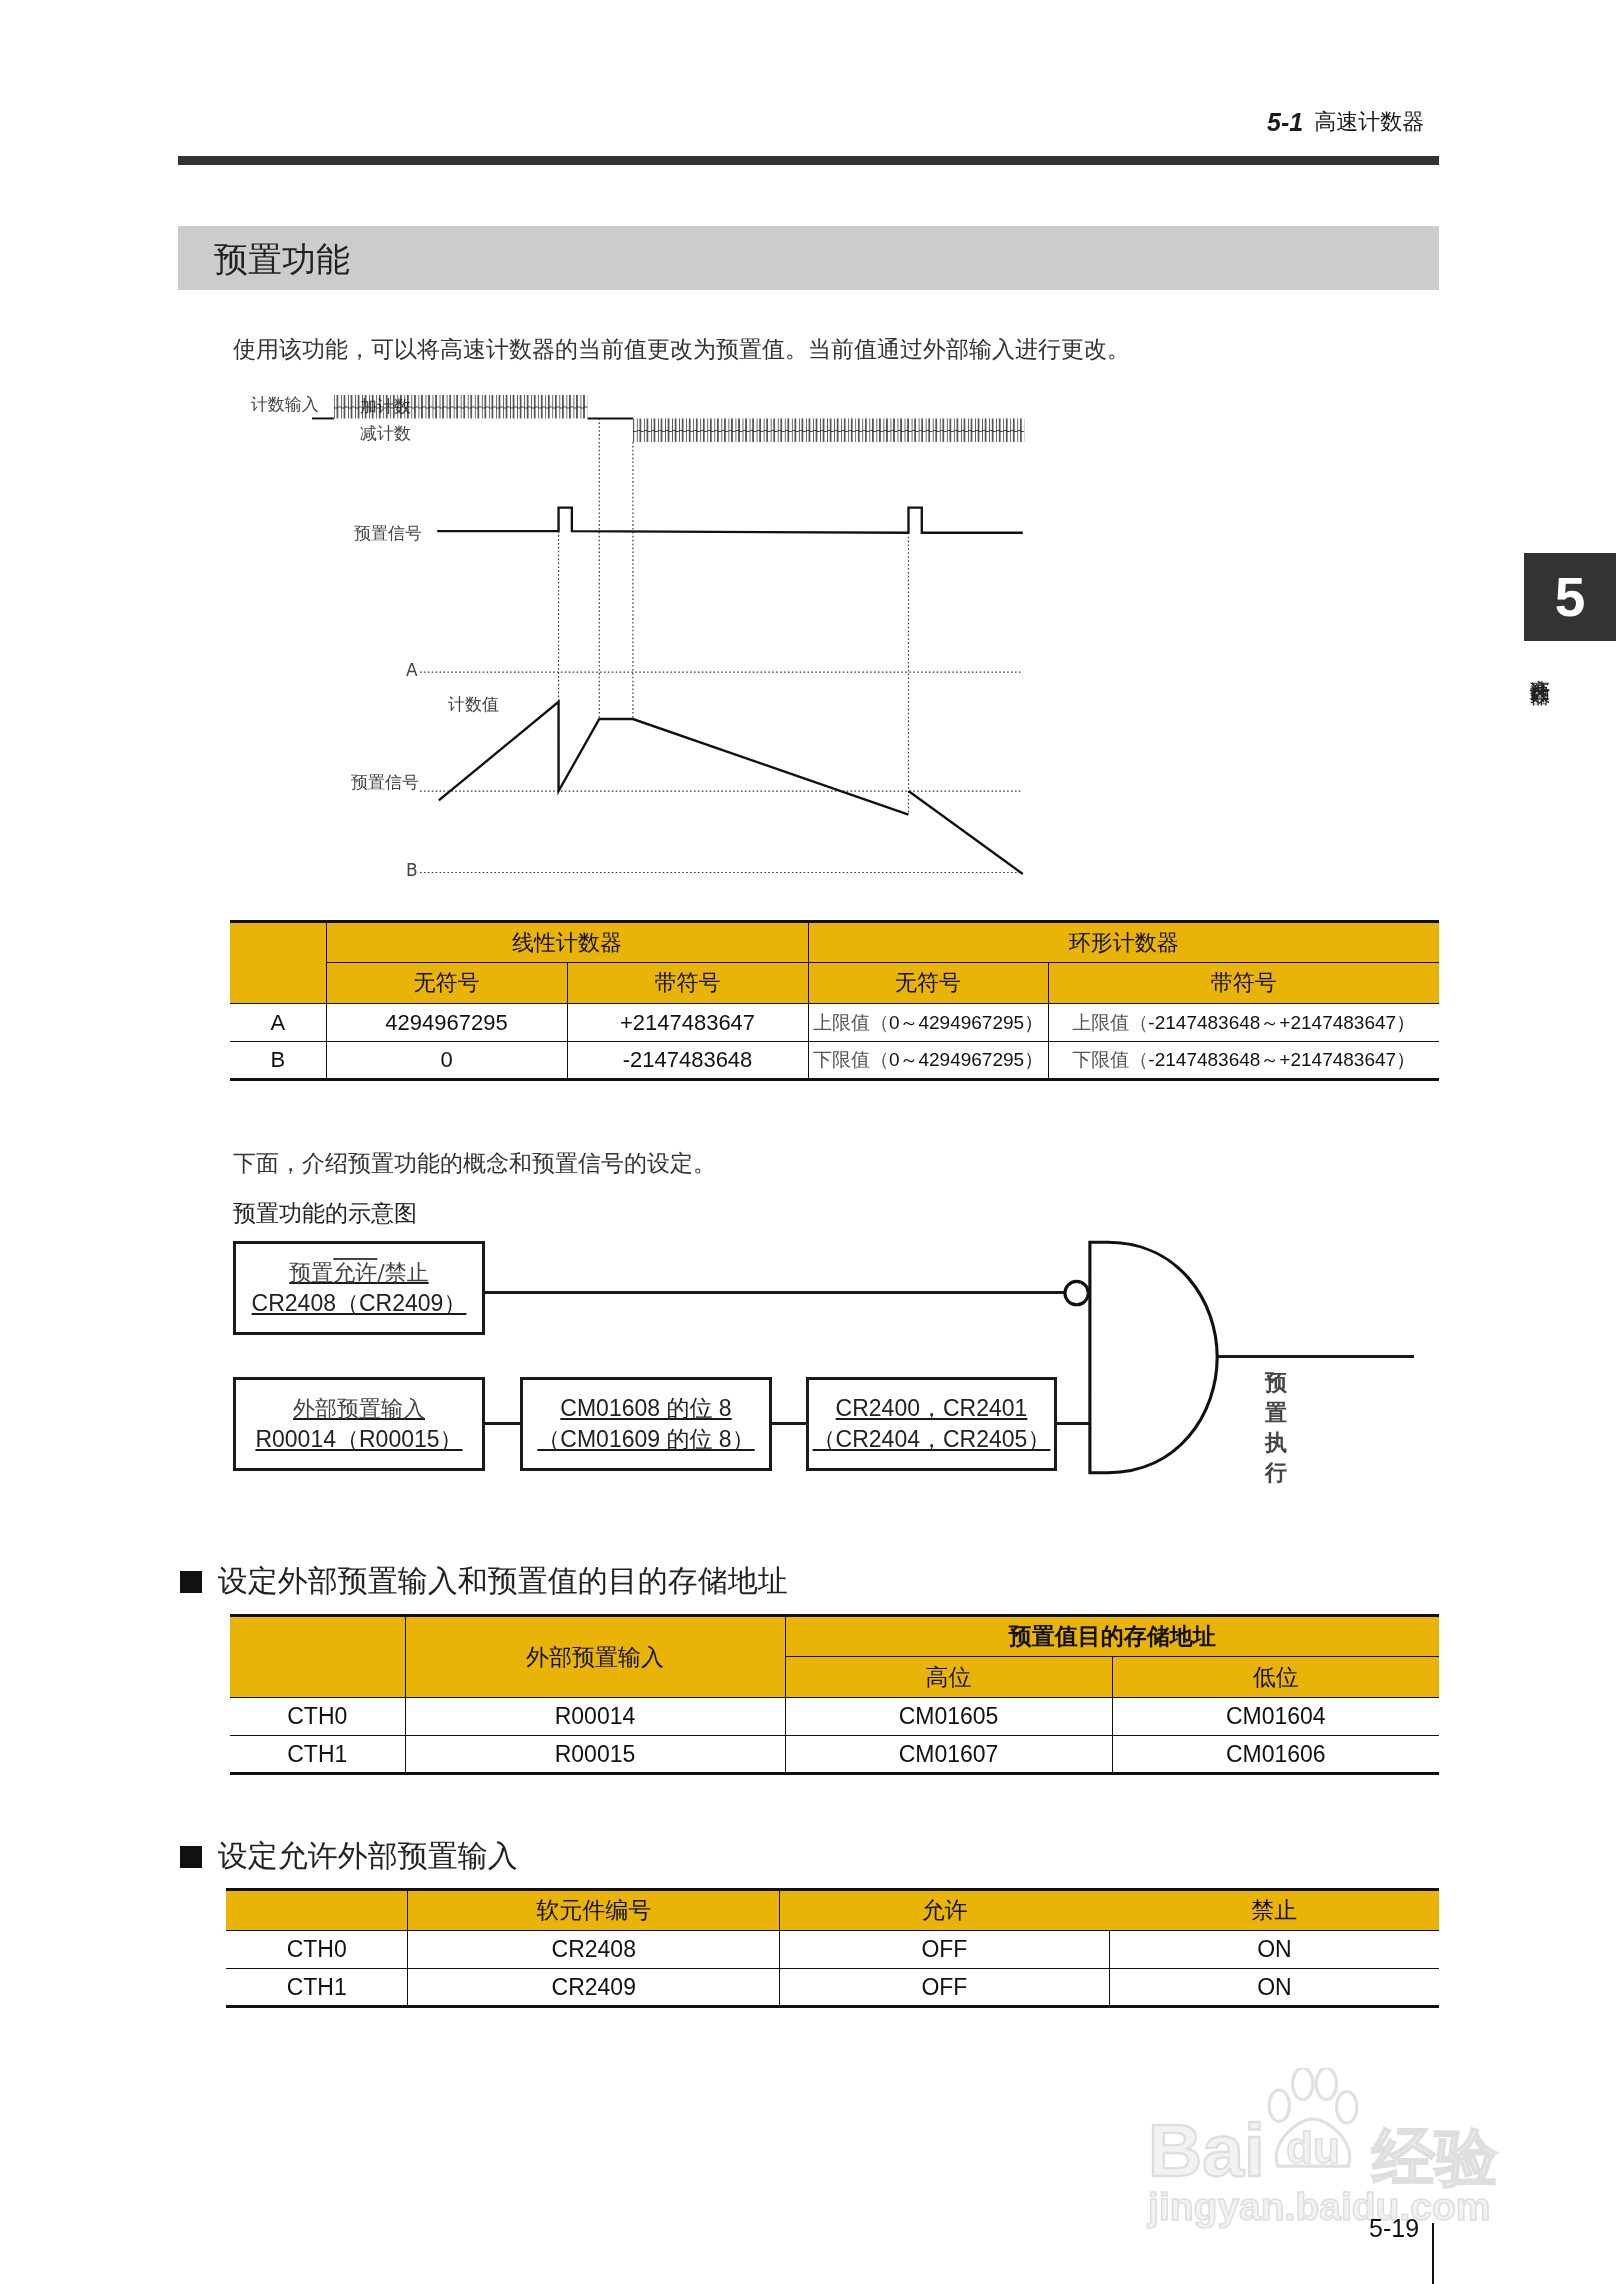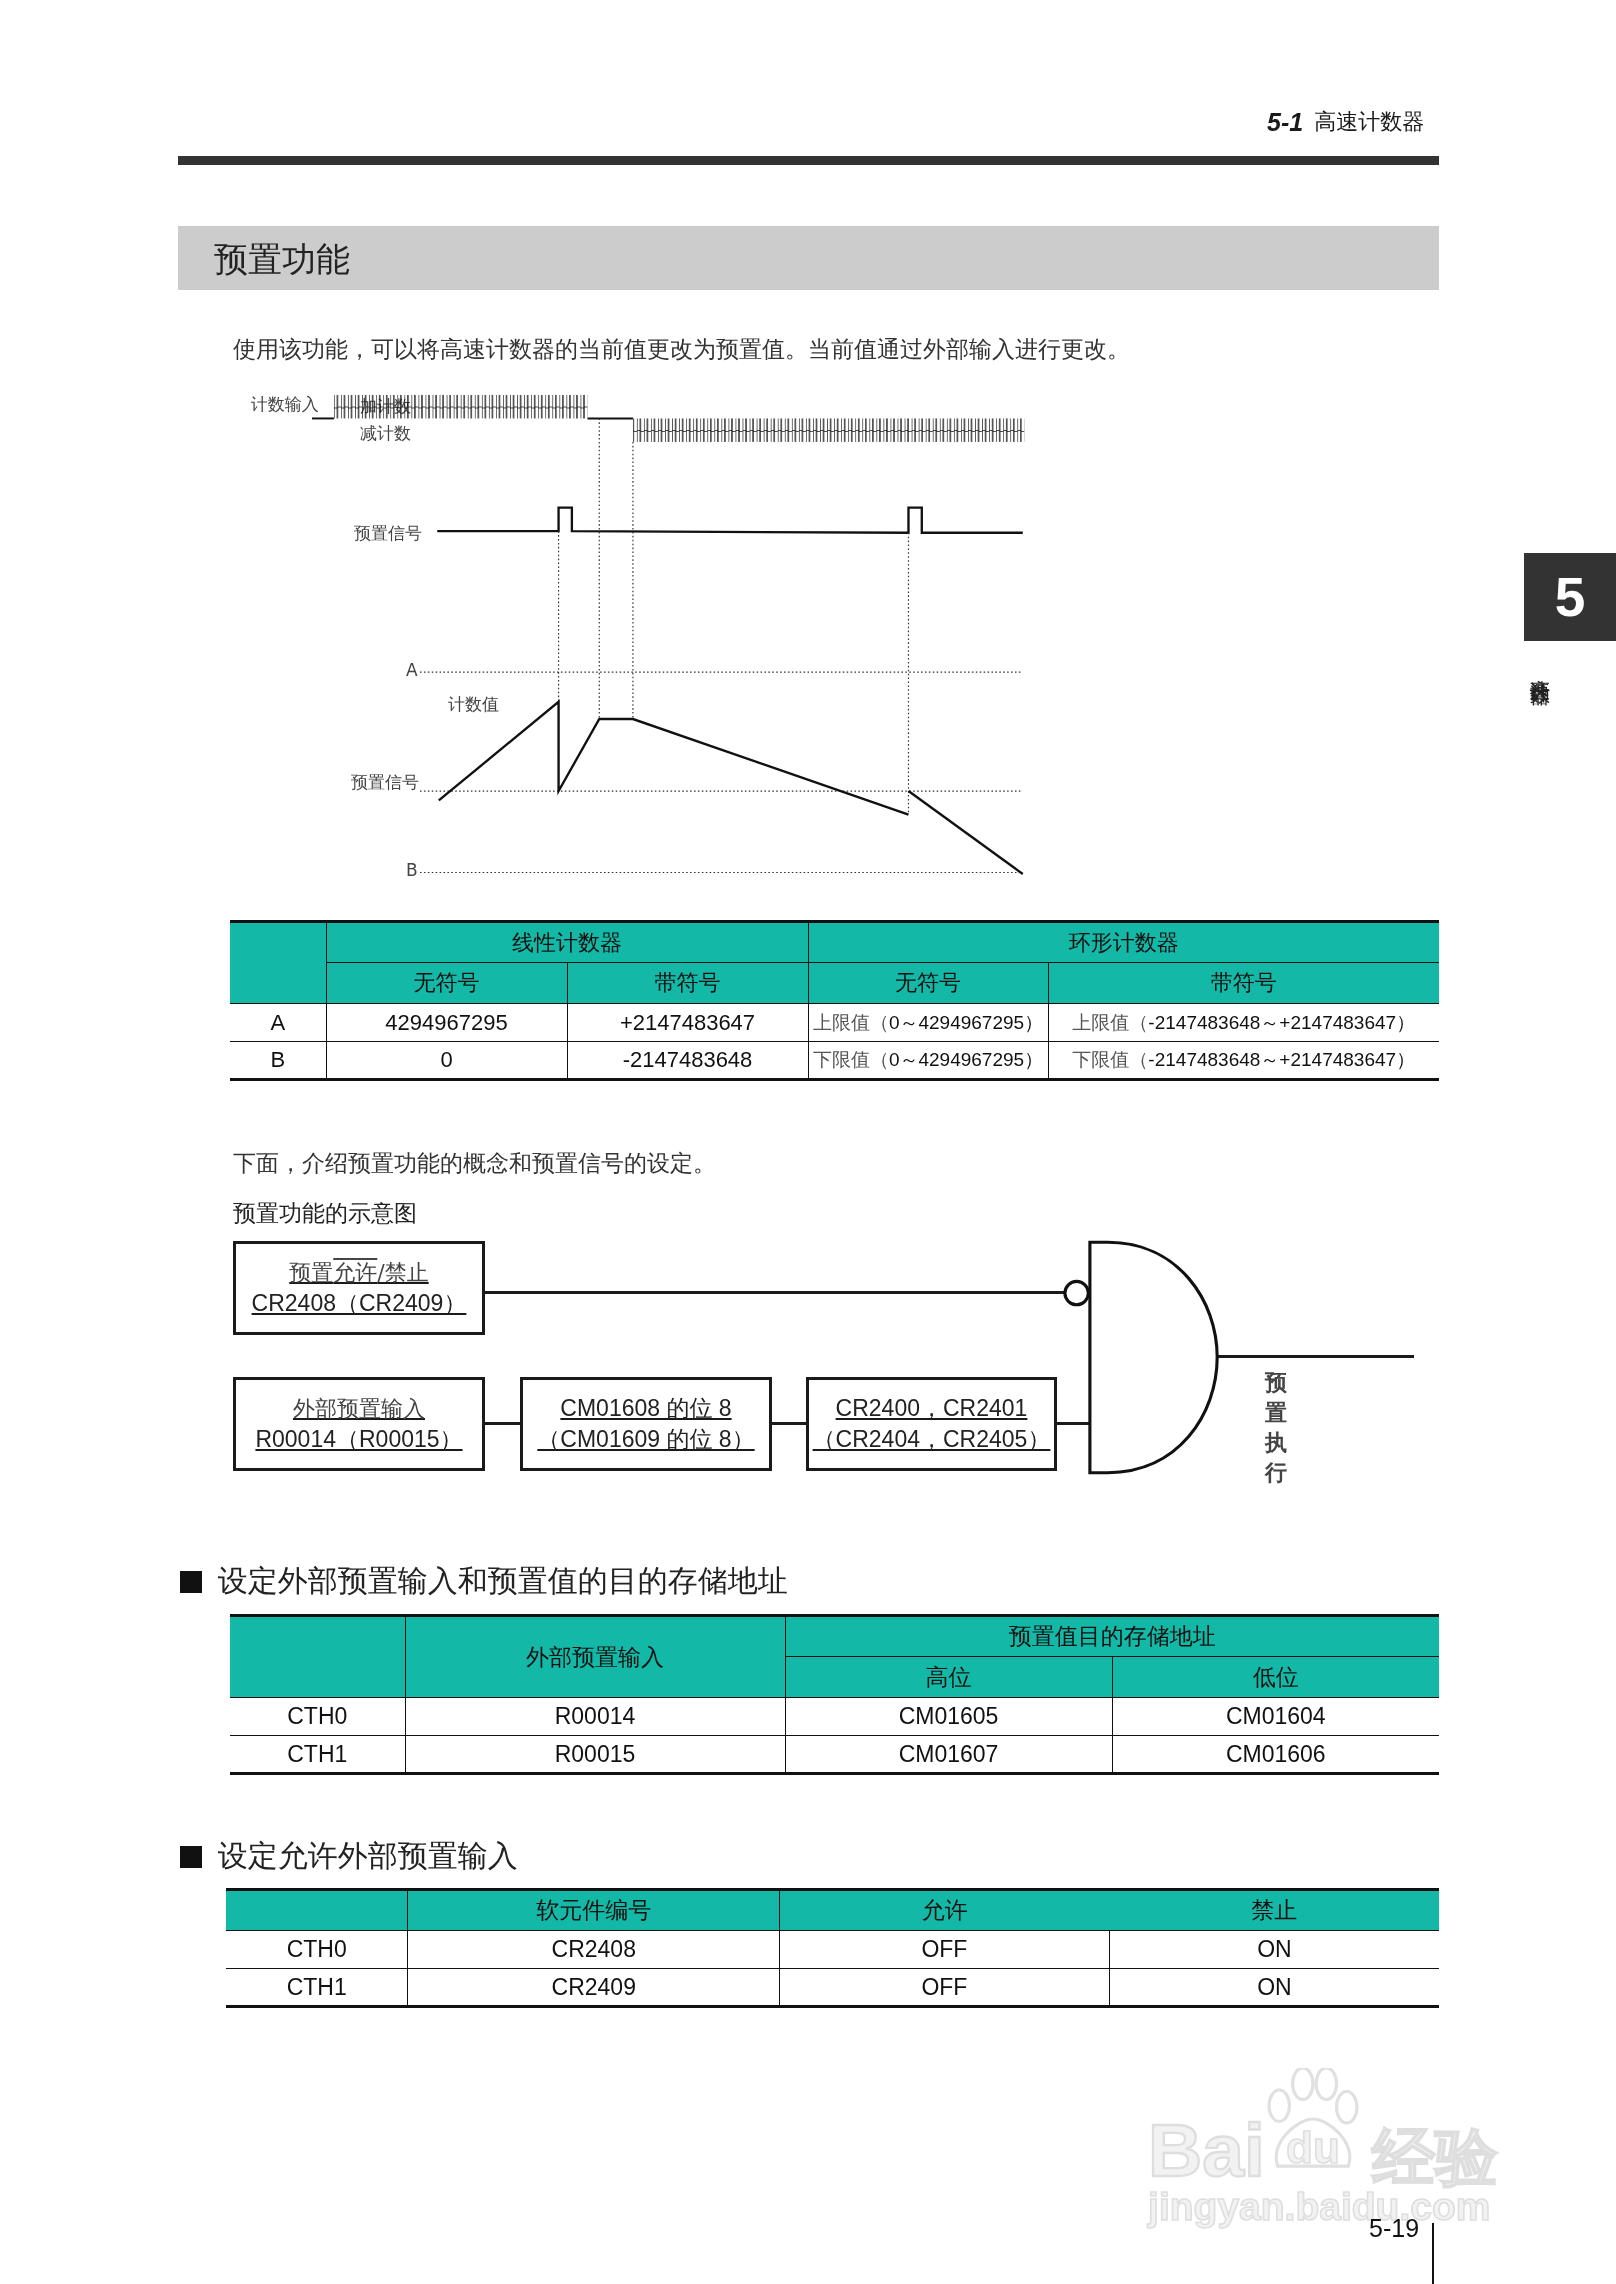--- a/index.html
+++ b/index.html
@@ -9,21 +9,21 @@
   .serif { font-family:"DejaVu Serif","Liberation Serif",serif; }
   .hdr-num { font-family:"Liberation Sans",sans-serif; font-weight:bold; font-style:italic; font-size:25px; }
   .hdr-title { font-size:22px; margin-left:11px; }
   .rule { background:#333333; }
   .titlebar { background:#cccccc; }
   .titlebar span { font-size:34px; color:#222; position:absolute; left:36px; top:11px; }
   .body-text { font-size:23px; color:#333; }
   .diag-label { font-size:17px; color:#444; }
   table.doc { position:absolute; border-collapse:collapse; font-family:"Liberation Sans",sans-serif; }
   table.doc td, table.doc th { text-align:center; font-weight:normal; color:#111; padding:0; }
-  table.doc th { background:#14b8a6; font-family:"DejaVu Sans",sans-serif; }
+  table.doc th { background:#eab308; font-family:"DejaVu Sans",sans-serif; }
   .sec-head { font-size:30px; color:#222; display:flex; align-items:center; }
   .sec-square { width:22px; height:22px; background:#111; margin-right:15.7px; display:inline-block; }
   .box { position:absolute; border:3.1px solid #1a1a1a; background:#fff; box-sizing:border-box;
          display:flex; flex-direction:column; justify-content:center; align-items:center; text-align:center;text-decoration:underline; }
   .box .l1 { font-size:22px; color:#444; line-height:31px; }
   .box .l2 { font-family:"Liberation Sans",sans-serif; font-size:23px; color:#222; line-height:31px; }
   .wire { position:absolute; background:#1a1a1a; }
   .side-tab { background:#333333; color:#fff; font-family:"Liberation Sans",sans-serif; font-weight:bold;
               font-size:55px; display:flex; align-items:center; justify-content:center; }
   .vert-text { writing-mode:vertical-rl; font-size:20.4px; color:#222; letter-spacing:1.6px; }
@@ -183,21 +183,21 @@
   <colgroup>
       <col style="width:175px">
       <col style="width:380px">
       <col style="width:327px">
       <col style="width:327px">
     </colgroup>
   <tbody>
       <tr style="height:41px; border-top:3.1px solid #111;">
     <th rowspan="2" style="border-right:0.8px solid #111;"></th>
     <th rowspan="2" style="border-right:0.8px solid #111;">外部预置输入</th>
-    <th colspan="2" style="border-bottom:1.6px solid #111;">预置值目的存储地址</th>
+    <th colspan="2" style="border-bottom:1.6px solid #111;font-weight:bold;">预置值目的存储地址</th>
   </tr>
   <tr style="height:41px; border-bottom:1.6px solid #111;">
     <th style="border-right:0.8px solid #111;">高位</th>
     <th>低位</th>
   </tr>
   <tr style="height:38px; border-bottom:1.6px solid #111;">
     <td style="border-right:0.8px solid #111;">CTH0</td>
     <td style="border-right:0.8px solid #111;">R00014</td>
     <td style="border-right:0.8px solid #111;">CM01605</td>
     <td>CM01604</td>

